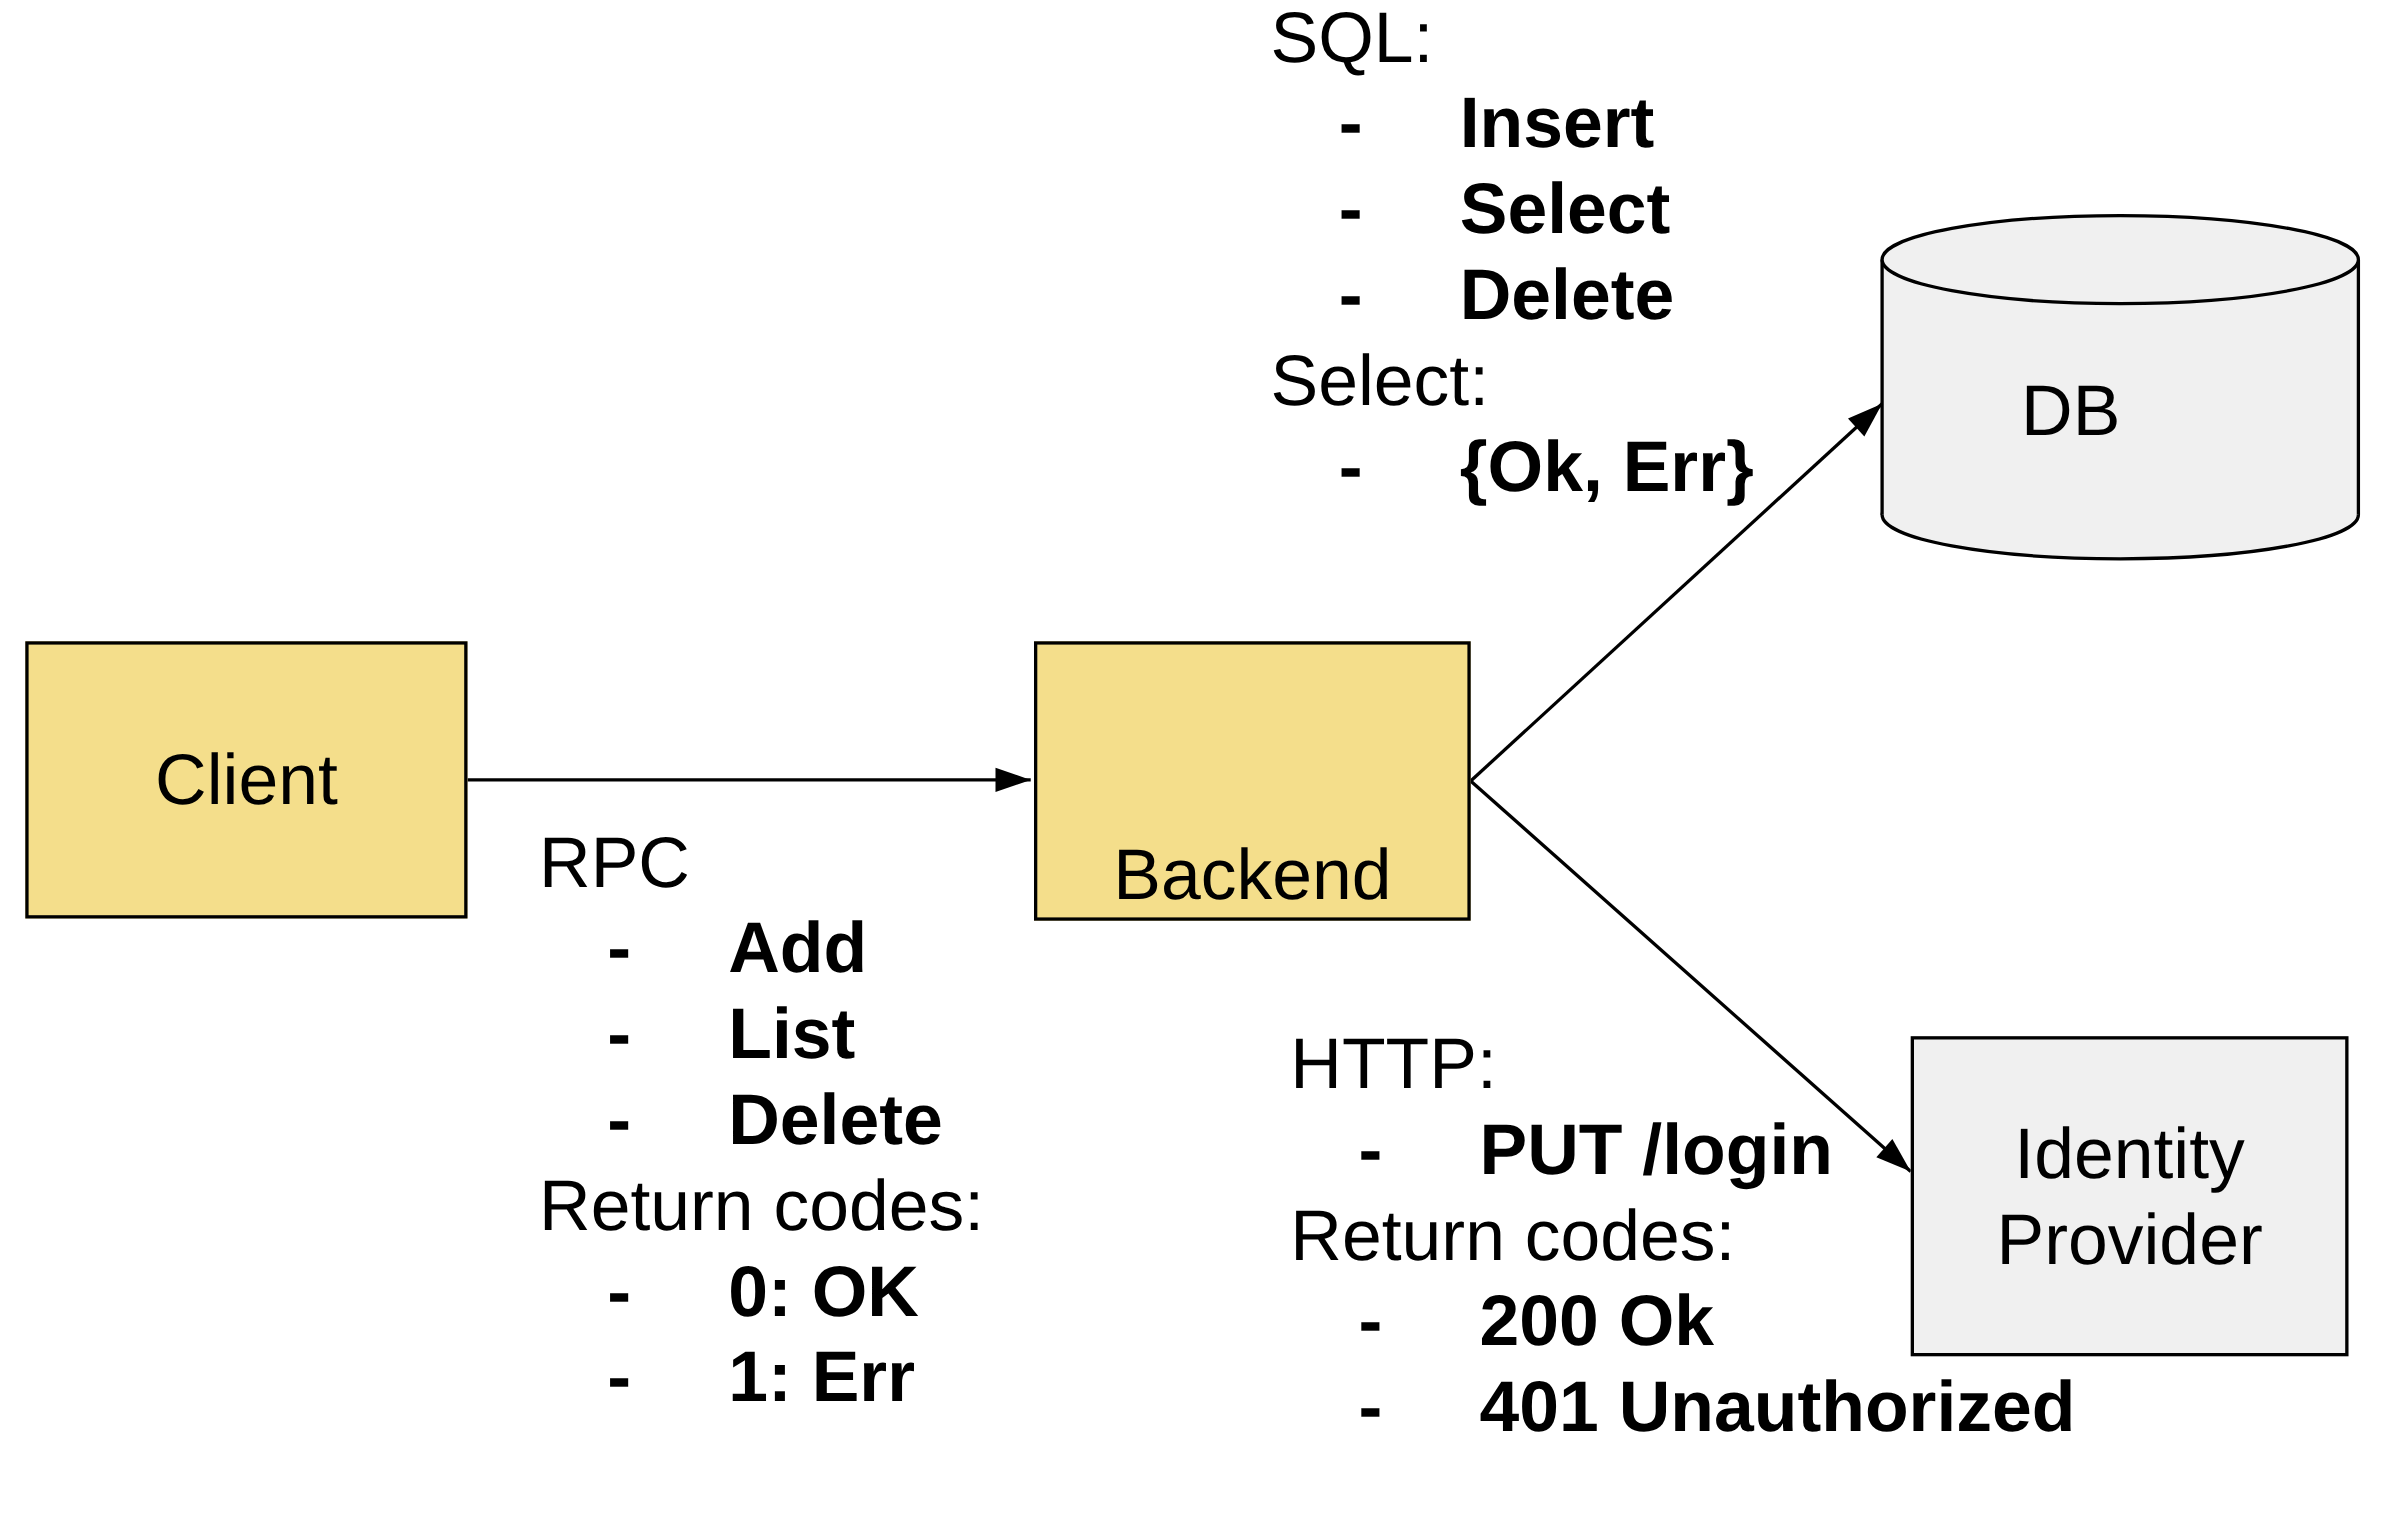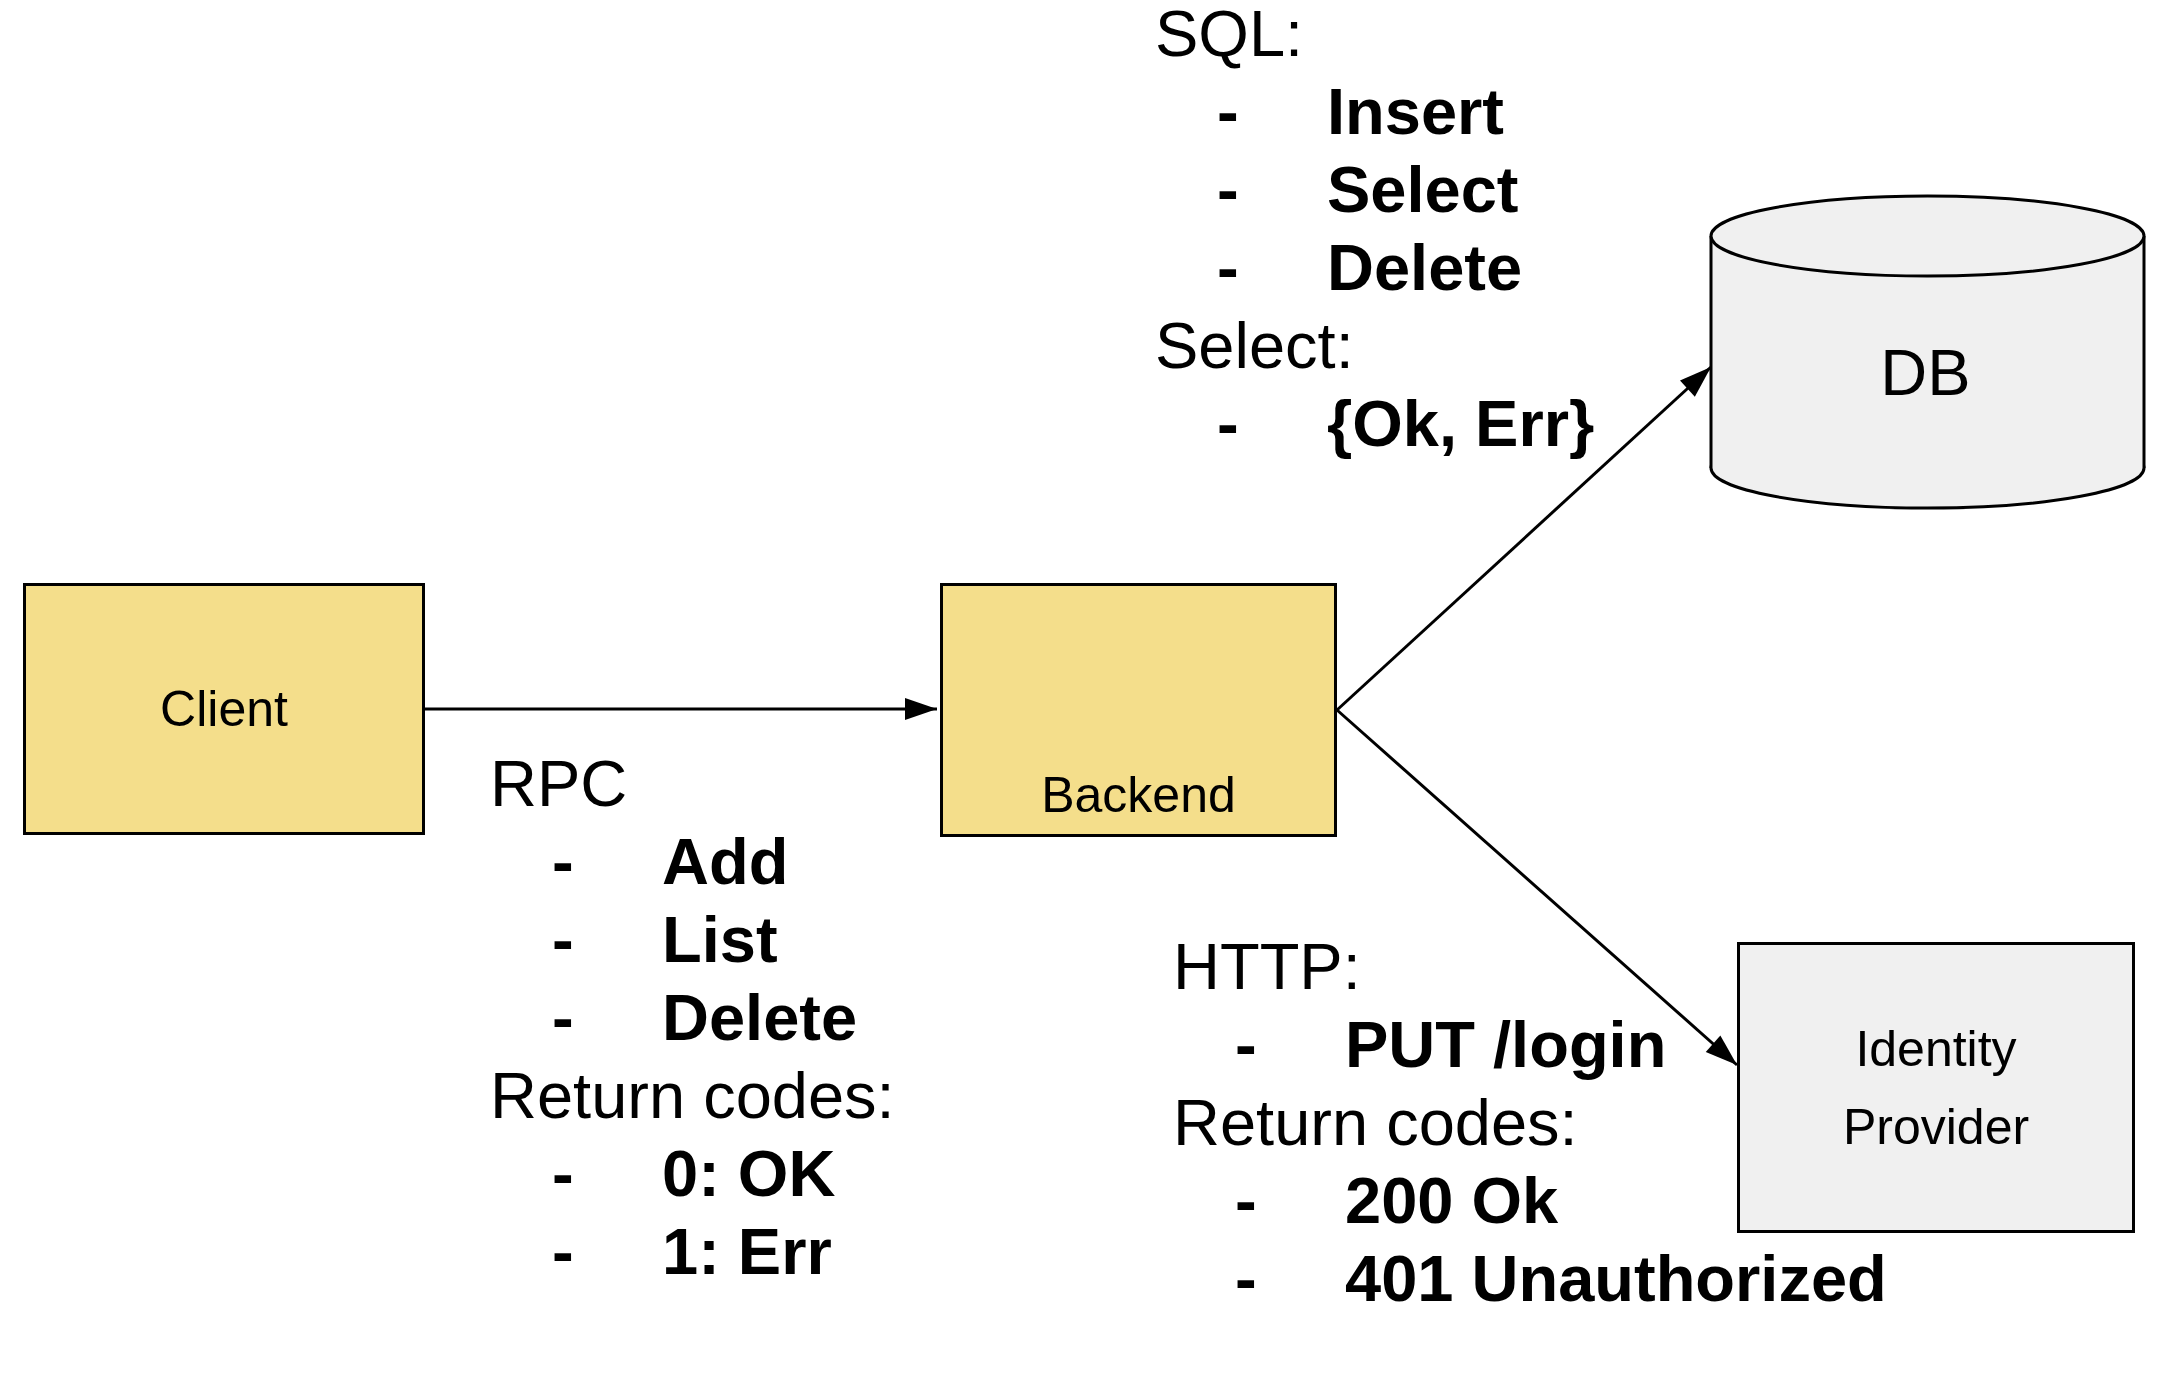--- a/index.html
+++ b/index.html
@@ -19,32 +19,32 @@
     height: 1398px;
   }
   .node {
     position: absolute;
     box-sizing: border-box;
     border: 3px solid #000000;
     display: flex;
     align-items: center;
     justify-content: center;
     text-align: center;
-    font-size: 50px;
+    font-size: 65px;
     line-height: 78px;
     white-space: pre-line;
   }
   .node-yellow { background: #F4DE8B; }
   .node-gray   { background: #F0F0F0; }
   #client-node  { left: 23px;   top: 583px; width: 402px; height: 252px; }
   #backend-node { left: 940px;  top: 583px; width: 397px; height: 254px; align-items: flex-end; }
   #idp-node     { left: 1737px; top: 942px; width: 398px; height: 291px; }
   .db-label {
     position: absolute;
-    left: 1685px; top: 240px;
+    left: 1642px; top: 240px;
     width: 433px; height: 266px;
     display: flex;
     align-items: center;
     justify-content: center;
     font-size: 65px;
     line-height: 78px;
     padding-left: 24px;
   }
   .note {
     position: absolute;

